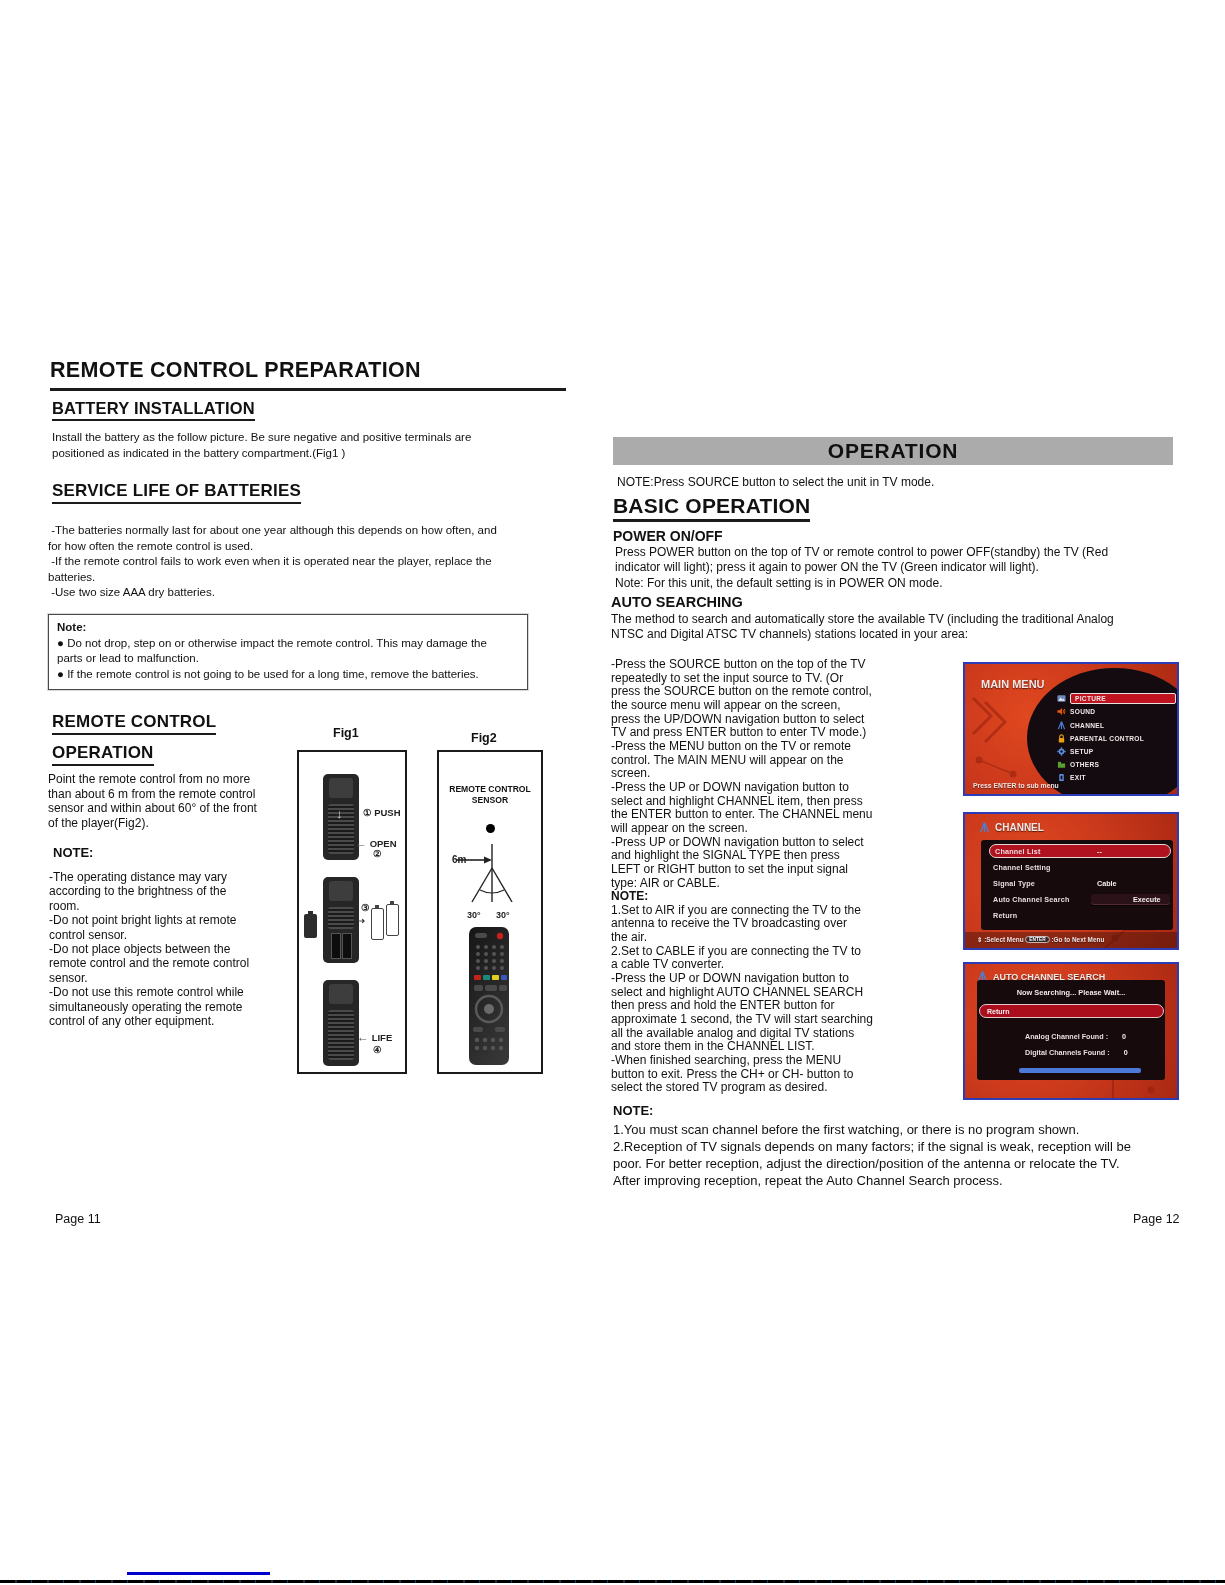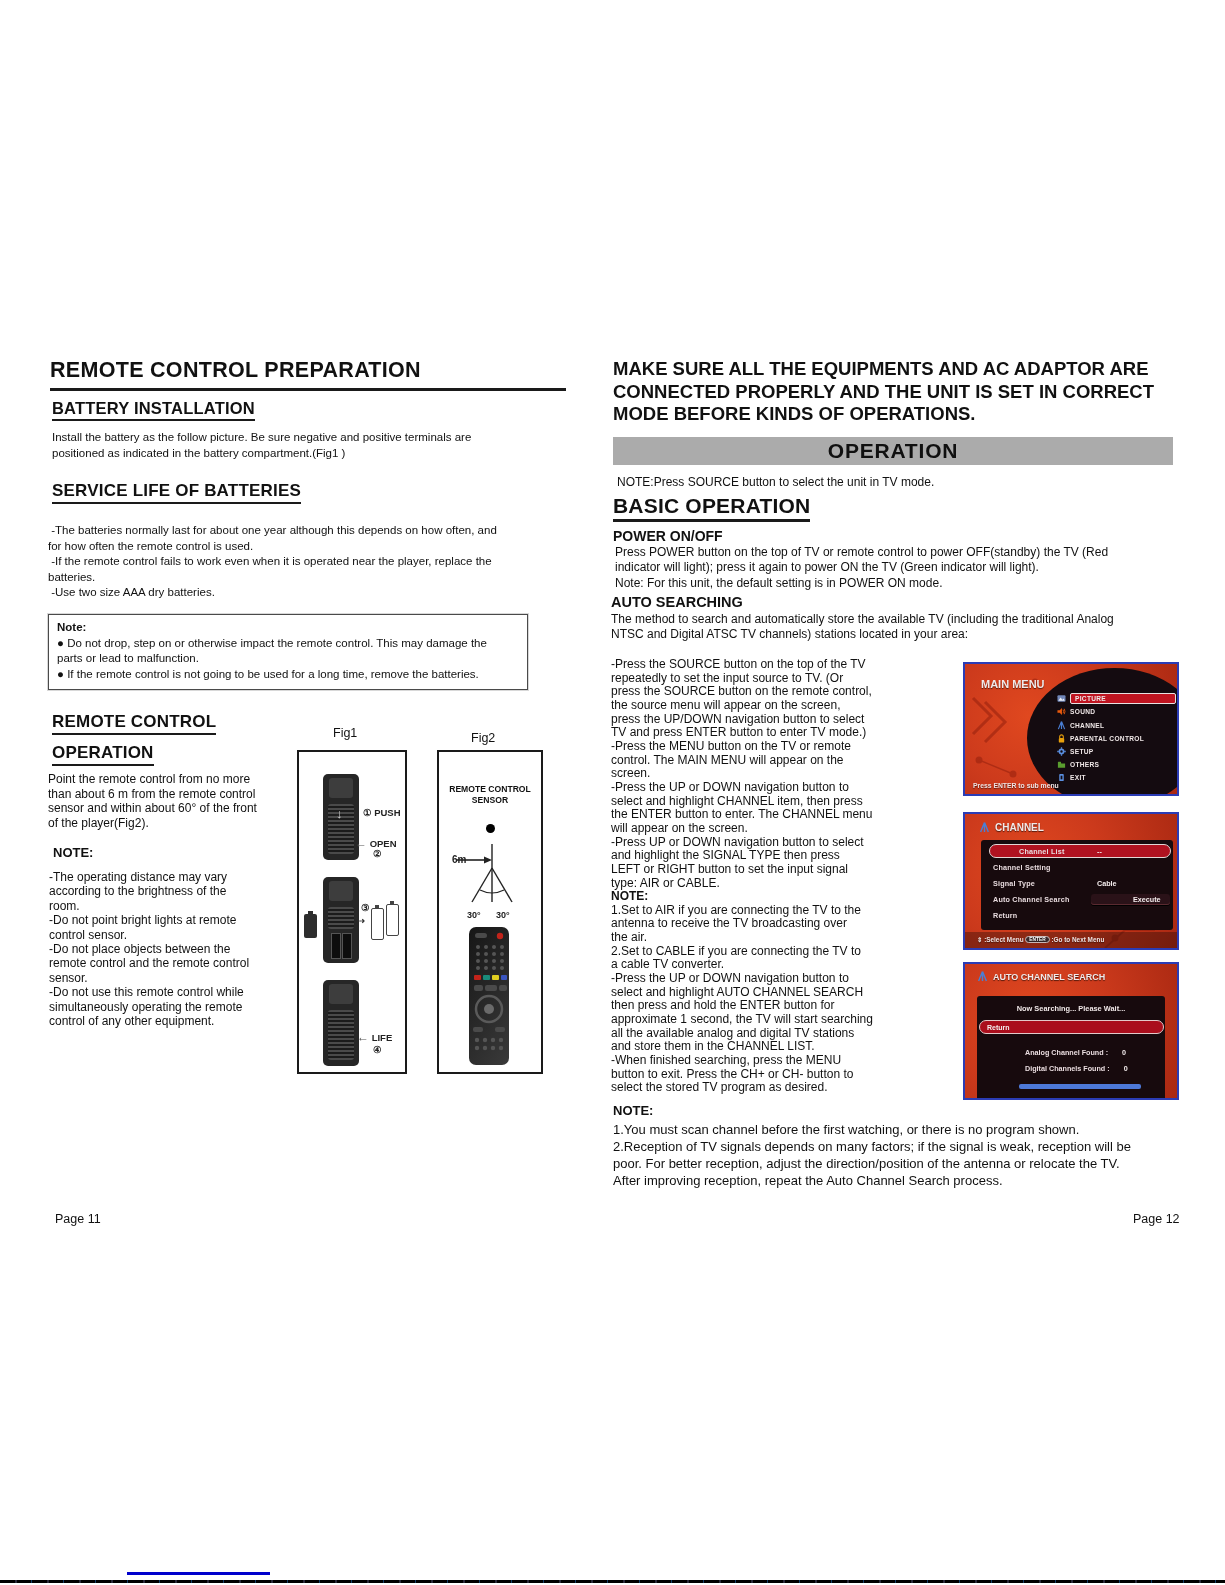--- a/index.html
+++ b/index.html
@@ -10,21 +10,21 @@
   .b{font-weight:bold;}
 
   
   .lp-title{left:50px;top:358px;width:516px;font-size:21.5px;font-weight:bold;
             letter-spacing:.3px;border-bottom:3px solid #1a1a1a;padding-bottom:5px;}
   .h2u{font-size:16.5px;font-weight:bold;border-bottom:2px solid #1a1a1a;
        padding-bottom:1px;display:inline-block;letter-spacing:.2px;}
   .body-sm{font-size:11.5px;line-height:15.5px;}
   .note-box{left:48px;top:614px;width:462px;border:1px solid #4a4a4a;
             box-shadow:0 0 0 1px #d8d8d8;padding:5px 8px 7px 8px;font-size:11.5px;line-height:15.5px;}
-  .fig-label{font-size:12.5px;font-weight:normal;}
+  .fig-label{font-size:12.5px;font-weight:bold;}
   .fig-box{border:2px solid #1a1a1a;background:#fff;}
 
   
   .rback{position:absolute;width:36px;background:#262626;border-radius:5px;overflow:hidden;}
   .rb-head{position:absolute;left:6px;top:4px;right:6px;height:20px;background:#3d3d3d;border-radius:3px;}
   .rb-ridge{position:absolute;left:5px;right:5px;background:
             repeating-linear-gradient(180deg,#4a4a4a 0 2px,#1b1b1b 2px 4px);border-radius:3px;}
   .arrow-down{position:absolute;font-size:13px;color:#cfcfcf;font-weight:bold;}
   .arrow-left{font-size:12px;color:#555;font-weight:bold;}
   .ann{position:absolute;font-size:9.5px;font-weight:bold;color:#222;white-space:nowrap;}
@@ -225,23 +225,20 @@
         <circle cx="8" cy="121" r="2.2" fill="#555"></circle>
           <circle cx="16" cy="121" r="2.2" fill="#555"></circle>
           <circle cx="24" cy="121" r="2.2" fill="#555"></circle>
           <circle cx="32" cy="121" r="2.2" fill="#555"></circle>
       </svg>
     </div>
   </div>
 
   <div class="abs" style="left:55px;top:1212px;font-size:12.5px;">Page 11</div>
 
-  <div class="abs rp-banner pre">MAKE SURE ALL THE EQUIPMENTS AND AC ADAPTOR ARE
-CONNECTED PROPERLY AND THE UNIT IS SET IN CORRECT
-MODE BEFORE KINDS OF OPERATIONS.</div>
 
   <div class="abs op-bar">
     <span>OPERATION</span>
   </div>
 
   <div class="abs" style="left:617px;top:475px;font-size:12px;">NOTE:Press SOURCE button to select the unit in TV mode.</div>
 
   <div class="abs" style="left:613px;top:494px;">
     <span class="h2u" style="font-size:21px;border-bottom-width:3px;">BASIC OPERATION</span>
   </div>
@@ -379,21 +376,21 @@
     </svg>
     <div style="position:absolute;left:14px;top:8px;display:flex;align-items:center;gap:5px;">
       <svg width="11" height="11" viewBox="0 0 10 10">
           <path d="M5 0.5 L1.5 9 M5 0.5 L8.5 9 M5 0.5 L5 9" stroke="#4a7fd4" stroke-width="1.3" fill="none"></path>
         </svg>
       <span class="scr-title" style="position:static;font-size:10px;">CHANNEL</span>
     </div>
     <div class="panel" style="left:16px;top:26px;width:180px;height:87px;padding:3px 0 0 12px;">
       <div class="ch-row">
         <div class="ch-bar"></div>
-        <span class="ch-label" style="position:relative;padding-left:2px;margin-left:24px;">Channel List</span>
+        <span class="ch-label" style="position:relative;padding-left:2px;">Channel List</span>
         <span class="ch-val">--</span>
       </div>
       <div class="ch-row">
         <span class="ch-label">Channel Setting</span>
       </div>
       <div class="ch-row">
         <span class="ch-label">Signal Type</span>
         <span class="ch-val">Cable</span>
       </div>
       <div class="ch-row">
@@ -419,21 +416,21 @@
         <circle cx="186" cy="126" r="3.5" fill="#8f1d0c"></circle>
       <polyline points="148,112 148,134 M170,134 170,118 200,118" fill="none" stroke="#8f1d0c" stroke-width="2"></polyline>
       <line x1="148" y1="112" x2="148" y2="134" stroke="#8f1d0c" stroke-width="2"></line>
     </svg>
     <div style="position:absolute;left:12px;top:7px;display:flex;align-items:center;gap:5px;">
       <svg width="11" height="11" viewBox="0 0 10 10">
           <path d="M5 0.5 L1.5 9 M5 0.5 L8.5 9 M5 0.5 L5 9" stroke="#4a7fd4" stroke-width="1.3" fill="none"></path>
         </svg>
       <span class="scr-title" style="position:static;font-size:9px;">AUTO CHANNEL SEARCH</span>
     </div>
-    <div class="panel" style="left:12px;top:32px;width:188px;height:117px;">
+    <div class="panel" style="left:12px;top:16px;width:188px;height:100px;">
       <div style="position:absolute;left:0;top:8px;width:100%;text-align:center;font-size:7.4px;font-weight:bold;color:#efe7e7;">Now Searching...  Please Wait...</div>
       <div style="position:absolute;left:2px;top:24px;width:176px;height:12px;background:#aa0e1c;border:1px solid #e3c9c9;border-radius:7px;display:flex;align-items:center;padding-left:7px;">
         <span style="font-size:7px;font-weight:bold;color:#f4eded;">Return</span>
       </div>
       <div style="position:absolute;left:48px;top:52px;font-size:7.2px;font-weight:bold;color:#e9dcdf;">
         <span>Analog Channel Found :</span>
         <span style="margin-left:12px;color:#f4eded;">0</span>
       </div>
       <div style="position:absolute;left:48px;top:68px;font-size:7.2px;font-weight:bold;color:#e9dcdf;">
         <span>Digital Channels Found :</span>

